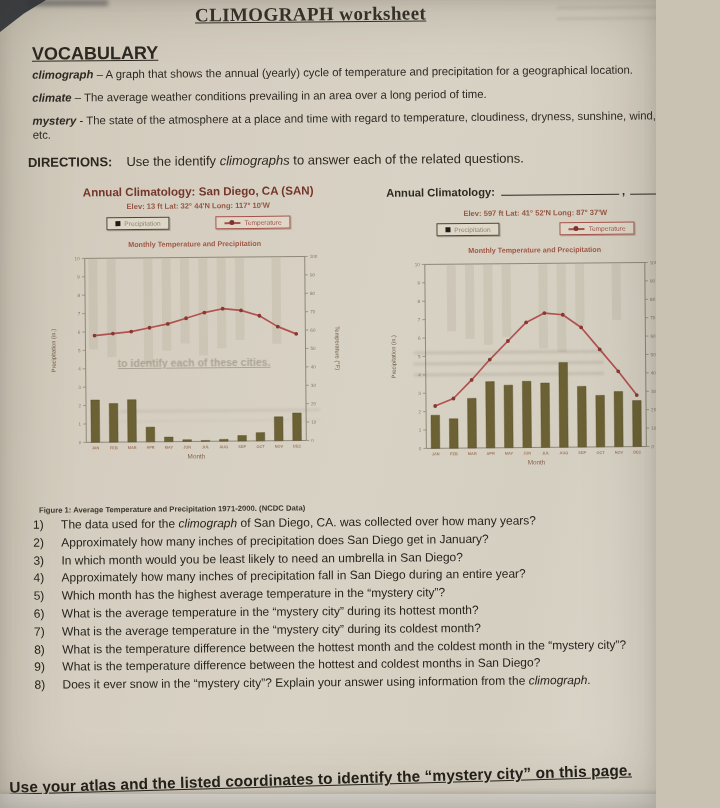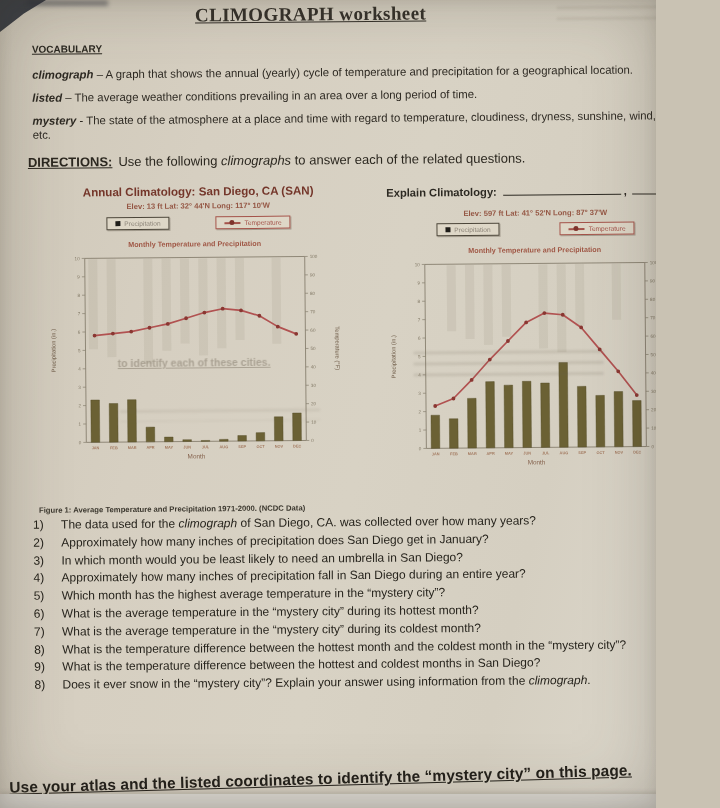--- a/index.html
+++ b/index.html
@@ -11,26 +11,26 @@
     box-shadow:inset 0 0 70px rgba(62,55,42,.28), inset 0 0 14px rgba(62,55,42,.14);}
   .corner-tl{position:absolute;left:0;top:0;width:46px;height:32px;background:#272b34;
     clip-path:polygon(0 0,100% 0,52% 42%,0 100%);opacity:.88;}
   .top-smudge{position:absolute;left:28px;top:0;width:80px;height:6px;background:rgba(45,49,60,.45);filter:blur(2px);}
   .bottom-strip{position:absolute;left:0;top:794px;width:720px;height:14px;background:#dbd8d1;box-shadow:0 -2px 4px rgba(90,85,70,.18);}
   .content{position:absolute;inset:0;transform:rotate(-0.5deg);transform-origin:360px 404px;color:#2e2a23;}
 
   .title{position:absolute;left:0;top:3px;width:100%;text-align:center;transform:translateX(-14px);
     font-family:"Liberation Serif",serif;font-weight:bold;font-size:19px;letter-spacing:.4px;
     text-decoration:underline;color:#35312a;}
-  .vocab-head{position:absolute;left:35px;top:41px;font-weight:bold;font-size:10px;text-decoration:underline;color:#2c2922;}
+  .vocab-head{position:absolute;left:35px;top:41px;font-weight:bold;font-size:18px;text-decoration:underline;color:#2c2922;}
   #vocab-list{position:absolute;left:35px;top:66px;width:652px;font-size:11.4px;line-height:13.5px;}
   .v-entry{margin-bottom:9.5px;}
   .v-term{font-weight:bold;font-style:italic;}
   .directions{position:absolute;left:30px;top:152px;width:670px;font-size:13px;color:#2c2820;}
-  .dir-label{font-weight:bold;text-decoration:underline;margin-right:6px;}
+  .dir-label{font-weight:bold;margin-right:14px;}
   .it{font-style:italic;text-align:center;}
 
   .chart-col{position:absolute;}
   .col-left{left:46px;top:183px;width:308px;}
   .col-right{left:386px;top:186px;width:302px;}
   .ch-header-l{text-align:center;font-weight:bold;font-size:11.6px;color:#74362a;}
   .ch-coords{text-align:center;font-weight:bold;font-size:7.6px;color:#8e4a37;margin-top:4px;opacity:.9;}
   .ch-header-r{font-weight:bold;font-size:11.2px;color:#2c2922;padding-left:2px;}
   .blank-long{display:inline-block;width:118px;border-bottom:1.4px solid #2c2922;margin:0 3px 0 6px;height:10px;}
   .blank-short{display:inline-block;width:36px;border-bottom:1.4px solid #2c2922;margin-left:5px;height:10px;}
@@ -70,26 +70,26 @@
   <div class="corner-tl"></div>
   <div class="top-smudge"></div>
 
   <div class="content">
 
     <div class="title">CLIMOGRAPH worksheet</div>
 
     <div class="vocab-head">VOCABULARY</div>
     <div id="vocab-list">
         <div class="v-entry"><span class="v-term">climograph</span><span> – A graph that shows the annual (yearly) cycle of temperature and precipitation for a geographical location.</span></div>
-        <div class="v-entry"><span class="v-term">listed</span><span> – The average weather conditions prevailing in an area over a long period of time.</span></div>
+        <div class="v-entry"><span class="v-term">climate</span><span> – The average weather conditions prevailing in an area over a long period of time.</span></div>
         <div class="v-entry"><span class="v-term">mystery</span><span> - The state of the atmosphere at a place and time with regard to temperature, cloudiness, dryness, sunshine, wind, rain, etc.</span></div>
       </div>
 
     <div class="directions">
-      <span class="dir-label">DIRECTIONS:</span><span>Use the following </span><span class="it">climographs</span><span> to answer each of the related questions.</span>
+      <span class="dir-label">DIRECTIONS:</span><span>Use the identify </span><span class="it">climographs</span><span> to answer each of the related questions.</span>
     </div>
 
     <div class="chart-col col-left">
       <div class="ch-header-l">Annual Climatology: San Diego, CA (SAN)</div>
       <div class="ch-coords">Elev: 13 ft   Lat: 32° 44'N   Long: 117° 10'W</div>
       <div class="legend-row">
         <div class="lg-box">
           <span class="sq-marker"></span>
           <span class="lg-label">Precipitation</span>
         </div>
@@ -204,21 +204,21 @@
             <text x="250.83333333333331" y="215" text-anchor="middle" font-size="3.9" font-weight="bold" fill="#9a6a4e" opacity="0.85">DEC</text>
           </g>
           <text x="150" y="225" text-anchor="middle" font-size="6.4" fill="#7c5640" opacity="0.9">Month</text>
           <text x="10" y="116" text-anchor="middle" font-size="5.8" fill="#6d5a46" transform="rotate(-90 10 116)">Precipitation (in.)</text>
           <text x="290" y="116" text-anchor="middle" font-size="5.8" fill="#6d5a46" transform="rotate(90 290 116)">Temperature (°F)</text>
         </svg>
     </div>
 
     <div class="chart-col col-right">
       <div class="ch-header-r">
-        <span>Explain Climatology:</span><span class="blank-long"></span><span>,</span><span class="blank-short"></span>
+        <span>Annual Climatology:</span><span class="blank-long"></span><span>,</span><span class="blank-short"></span>
       </div>
       <div class="ch-coords coords-r">Elev: 597 ft   Lat: 41° 52'N   Long: 87° 37'W</div>
       <div class="legend-row tight">
         <div class="lg-box">
           <span class="sq-marker"></span>
           <span class="lg-label">Precipitation</span>
         </div>
         <div class="lg-box temp">
           <span class="tline">
               <span class="tdot"></span>

